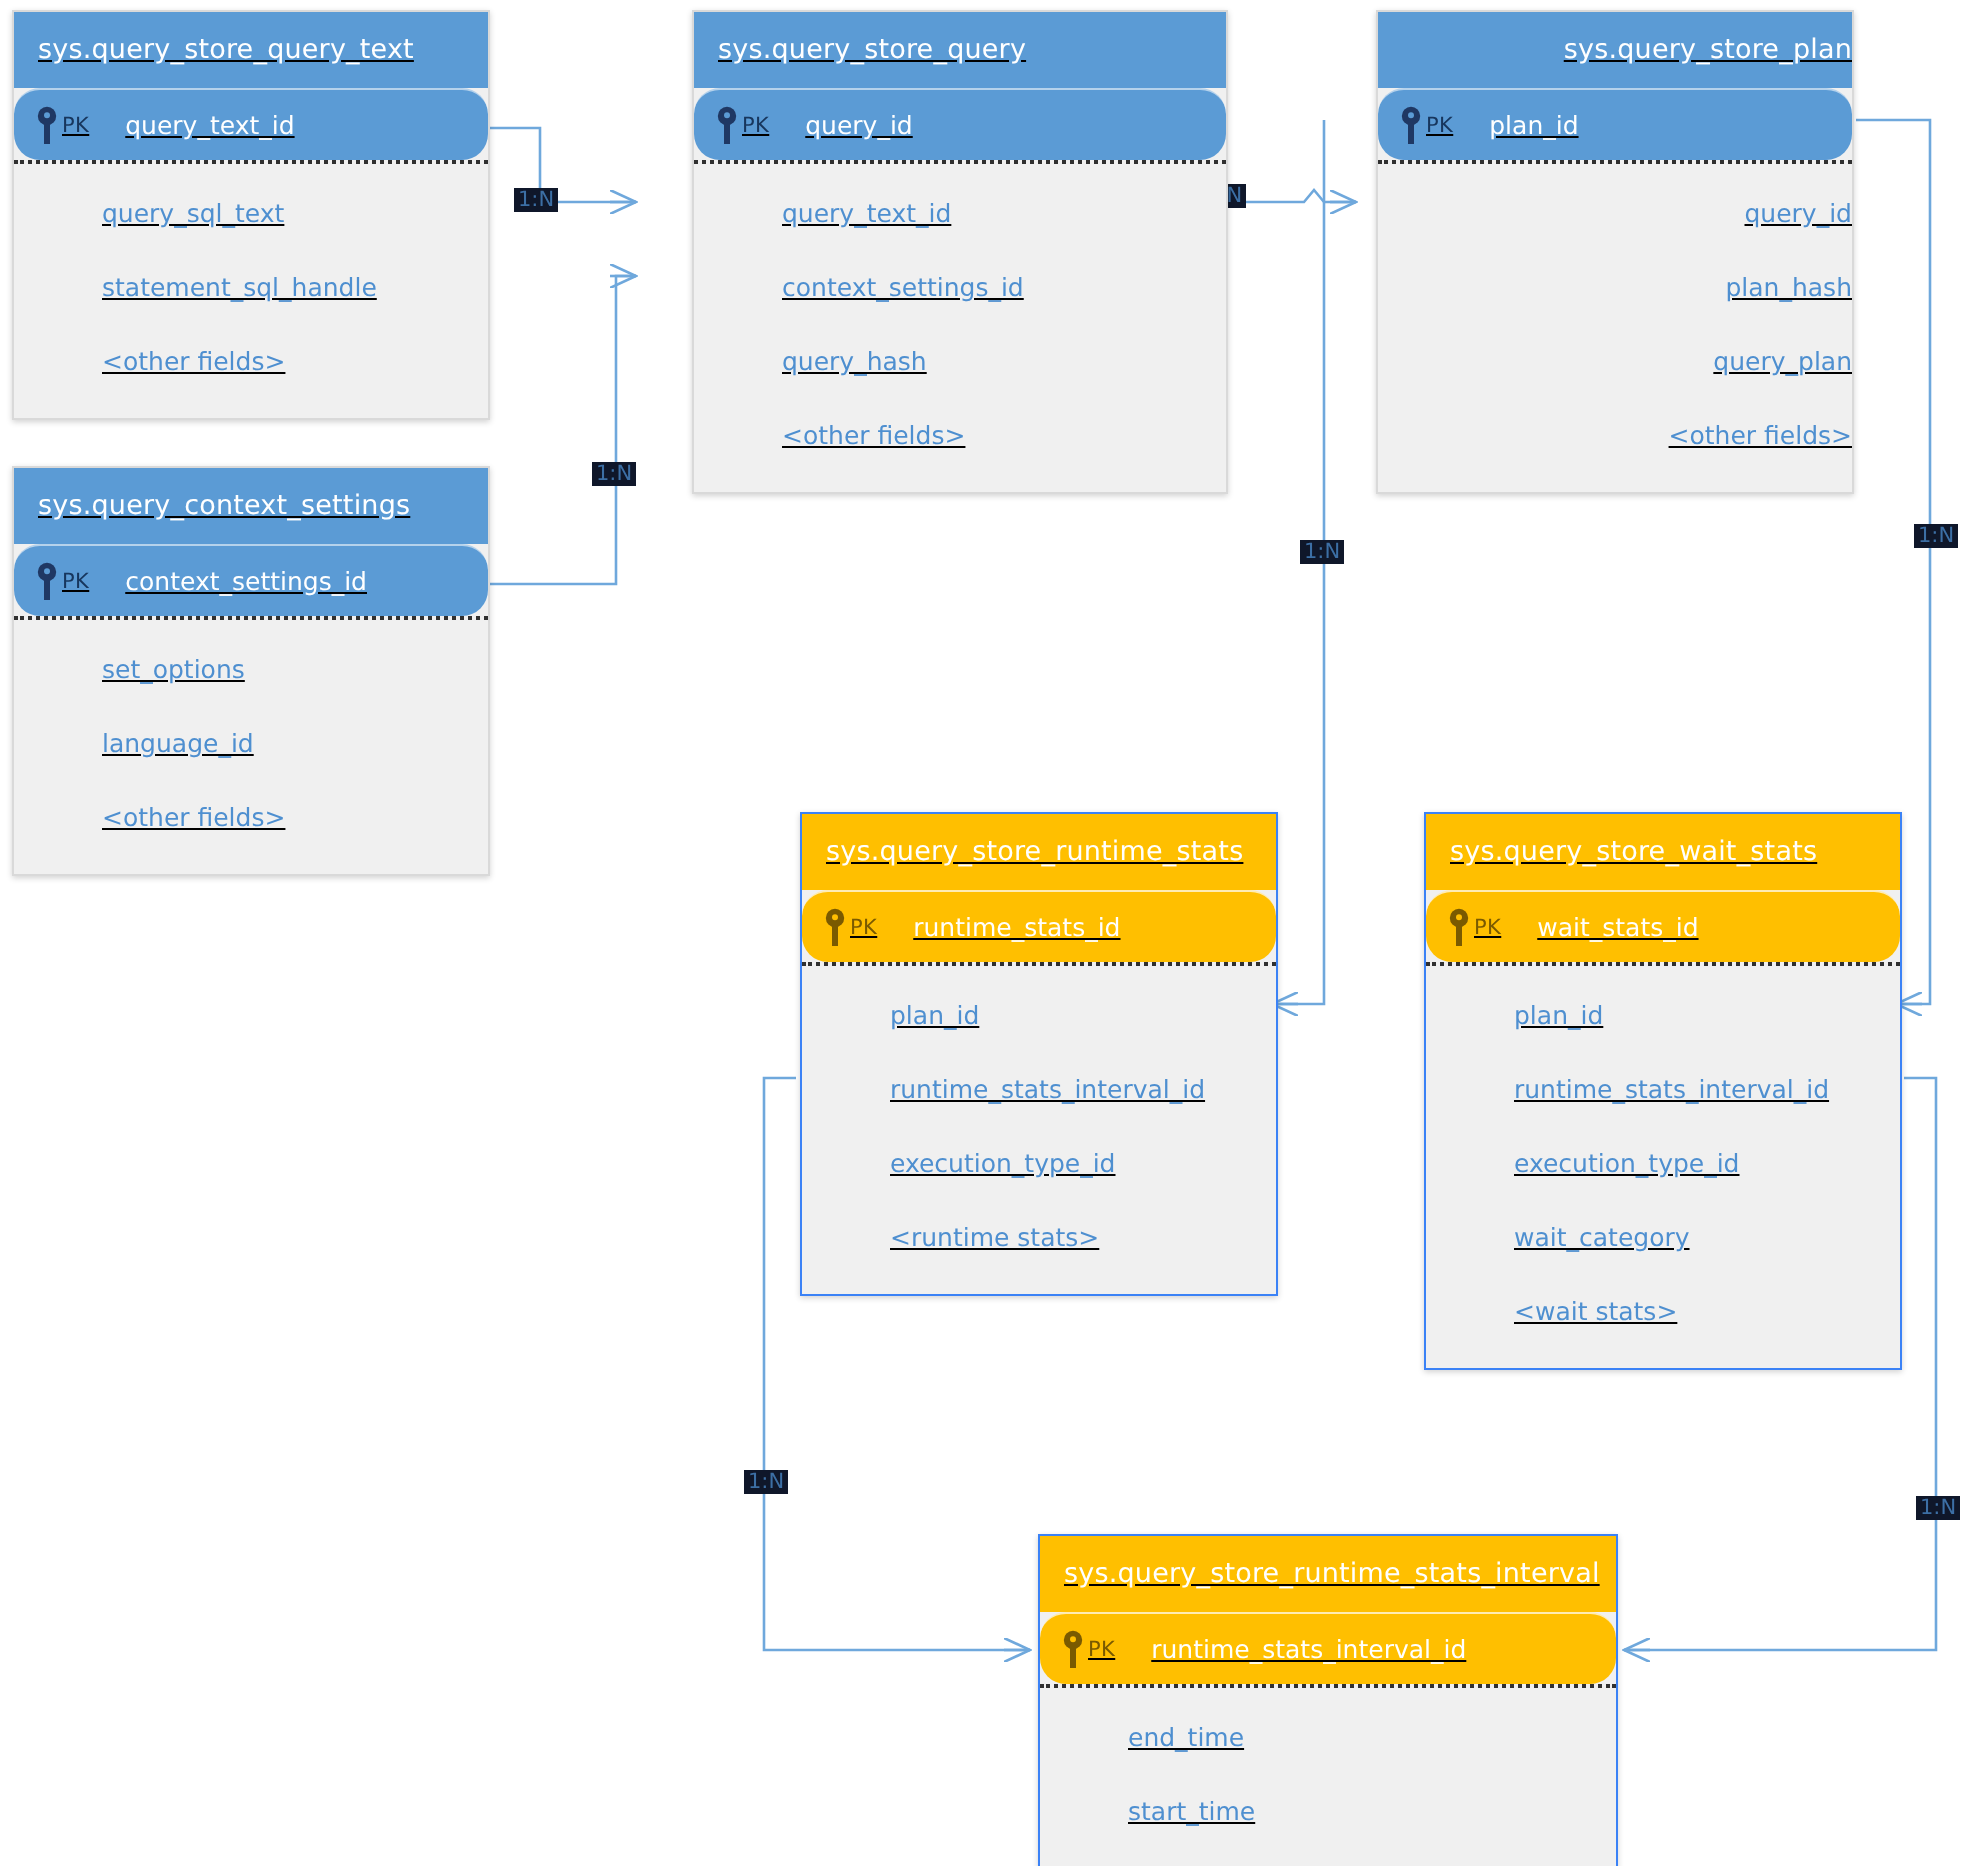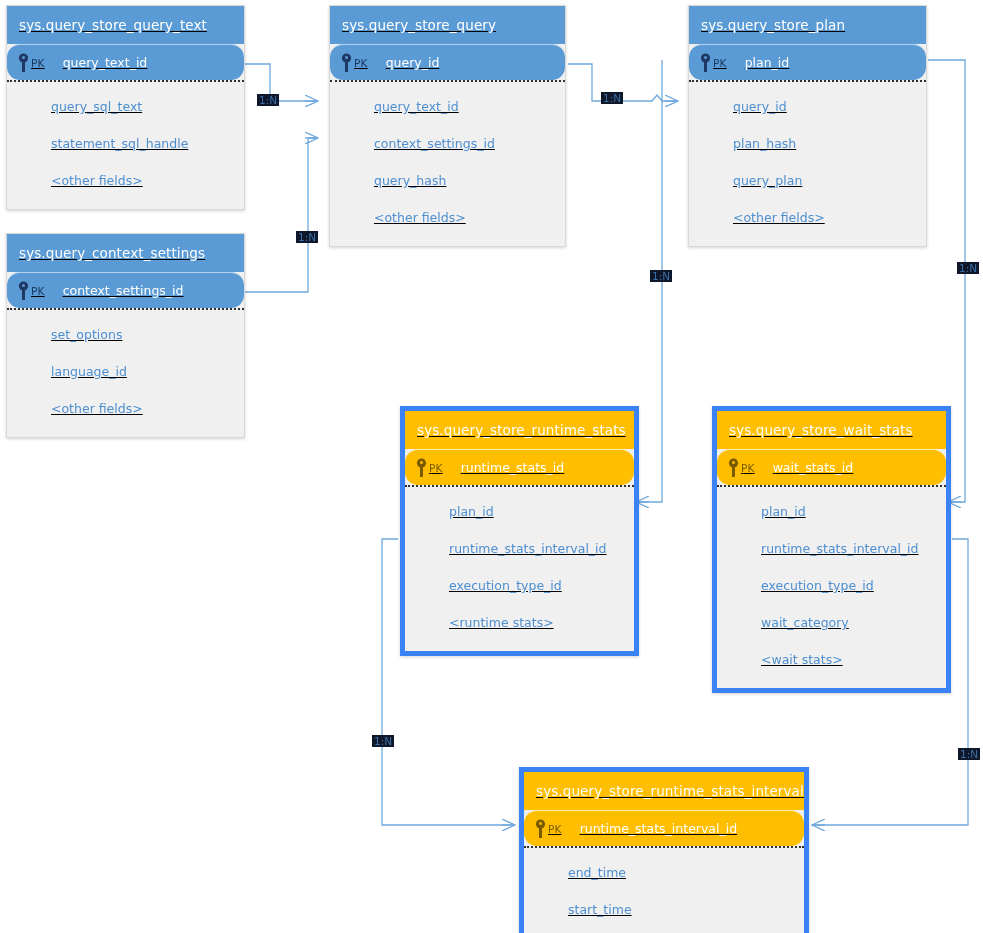--- a/index.html
+++ b/index.html
@@ -76,21 +76,21 @@
   
   .entity.blue .ent-title{background:#5B9BD5;}
   .entity.blue .ent-pk{background:#5B9BD5;}
   .entity.blue .ent-pk .pk-tag{color:#17365D;}
   .entity.blue{border:1px solid #d9d9d9;}
 
   
   .entity.orange .ent-title{background:#FFBF00;}
   .entity.orange .ent-pk{background:#FFBF00;border-top:1px solid rgba(255,255,255,.7);}
   .entity.orange .ent-pk .pk-tag{color:#7A5A00;}
-  .entity.orange{border:5px solid #3b82f6;}
+  .entity.orange{border:1px solid #3b82f6;}
 
   .card-label{
     position:absolute;
     font-size:10.5px;
     color:#3C6FA5;
     background:#0f172a;
     padding:0 2px;
     line-height:12px;
     white-space:nowrap;
   }
@@ -150,41 +150,41 @@
       <span class="pk-name">query_text_id</span>
     </div>
     <div class="ent-sep"></div>
     <div class="ent-fields">
       <div class="field">query_sql_text</div>
       <div class="field">statement_sql_handle</div>
       <div class="field">&lt;other fields&gt;</div>
     </div>
   </div>
 
-  <div class="entity blue" style="left:329px;top:5px;width:237px;">
+  <div class="entity blue" style="left:346px;top:5px;width:268px;">
     <div class="ent-title">sys.query_store_query</div>
     <div class="ent-pk">
       <svg class="pk-key" viewBox="0 0 13 20">
         <circle cx="6.5" cy="5" r="4.6" fill="#1F3864"></circle>
         <circle cx="6.5" cy="4.6" r="1.5" fill="#5B9BD5"></circle>
         <rect x="5" y="8" width="3" height="11" fill="#1F3864"></rect>
       </svg>
       <span class="pk-tag">PK</span>
       <span class="pk-name">query_id</span>
     </div>
     <div class="ent-sep"></div>
     <div class="ent-fields">
       <div class="field">query_text_id</div>
       <div class="field">context_settings_id</div>
       <div class="field">query_hash</div>
       <div class="field">&lt;other fields&gt;</div>
     </div>
   </div>
 
-  <div class="entity blue" style="left:688px;top:5px;width:239px;">
+  <div class="entity blue" style="left:688px;top:5px;width:239px;text-align:right;">
     <div class="ent-title">sys.query_store_plan</div>
     <div class="ent-pk">
       <svg class="pk-key" viewBox="0 0 13 20">
         <circle cx="6.5" cy="5" r="4.6" fill="#1F3864"></circle>
         <circle cx="6.5" cy="4.6" r="1.5" fill="#5B9BD5"></circle>
         <rect x="5" y="8" width="3" height="11" fill="#1F3864"></rect>
       </svg>
       <span class="pk-tag">PK</span>
       <span class="pk-name">plan_id</span>
     </div>

